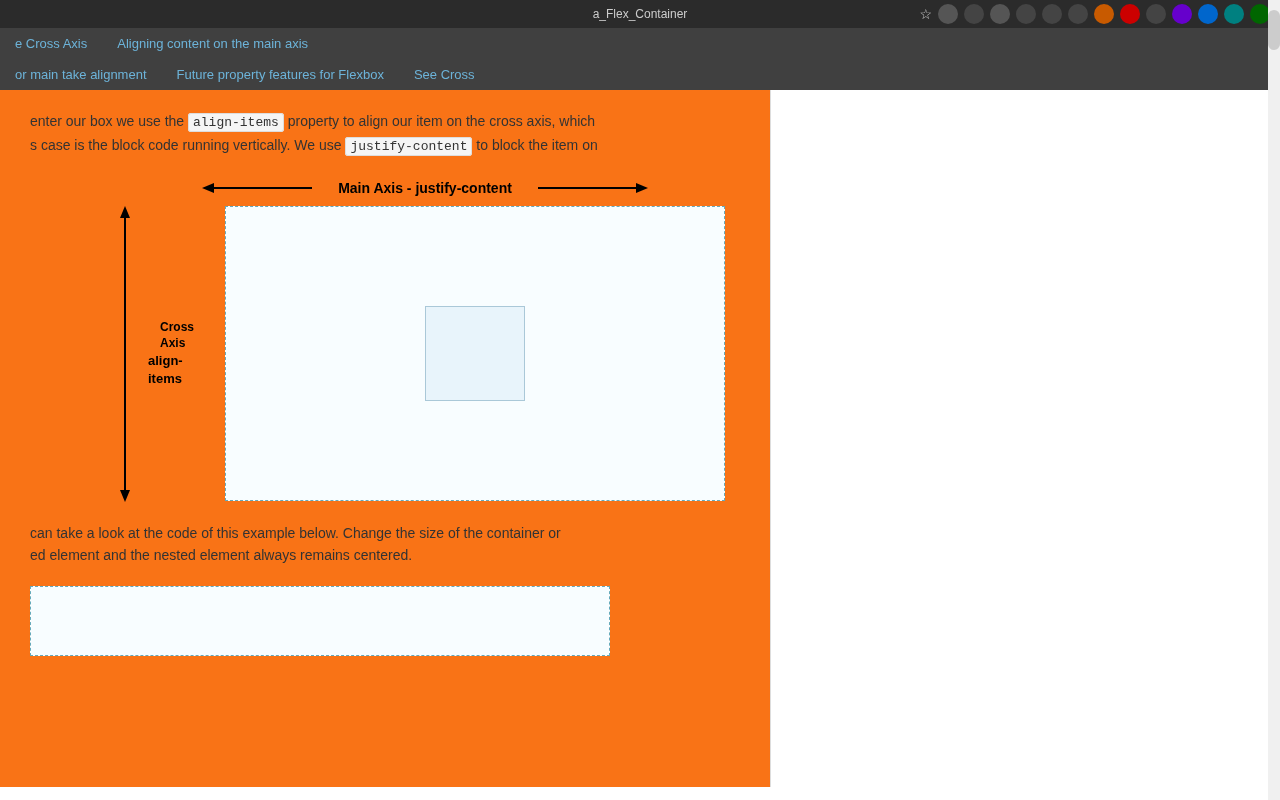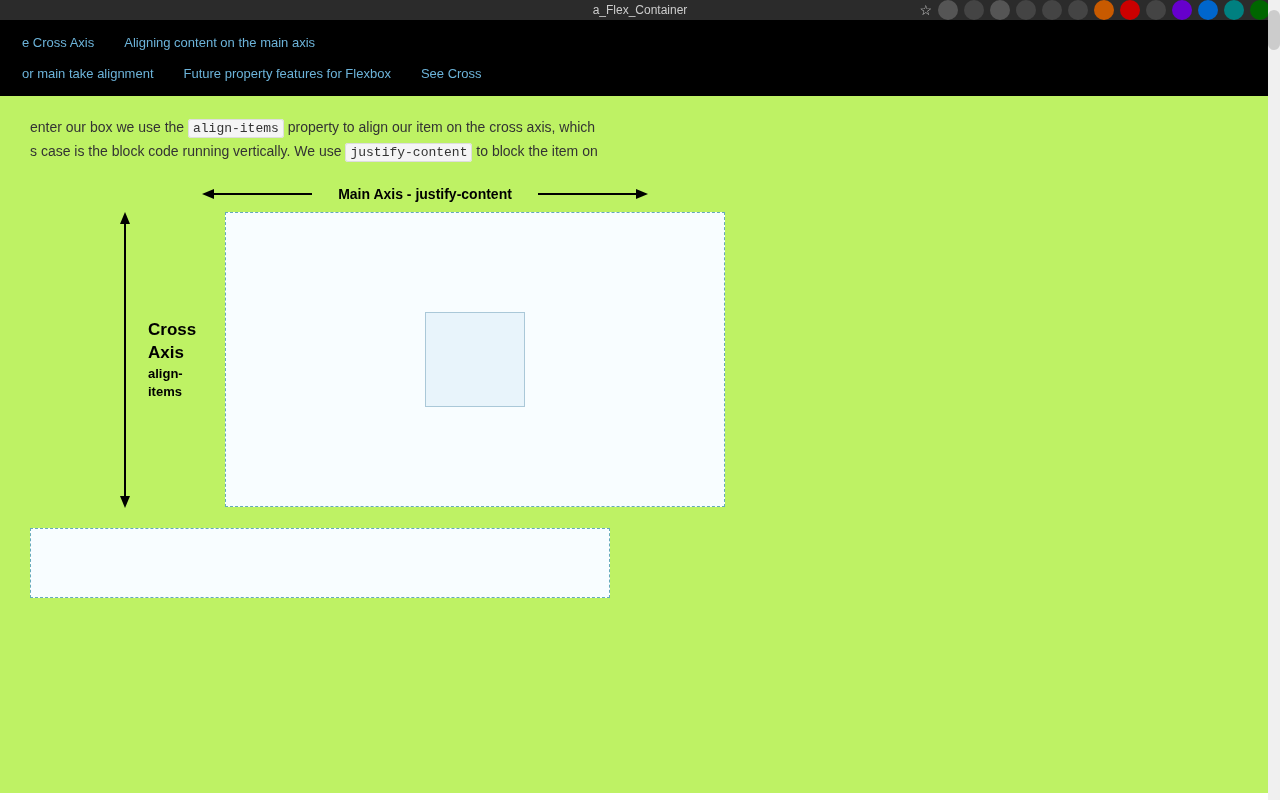--- a/index.html
+++ b/index.html
@@ -12,21 +12,21 @@
       font-family: Arial, sans-serif;
       font-size: 14px;
       background: #fff;
       color: #000;
       overflow-x: hidden;
     }
 
     
     .browser-chrome {
       background: #2b2b2b;
-      height: 20px;
+      height: 28px;
       display: flex;
       align-items: center;
       padding: 0 10px;
       position: relative;
     }
 
     .browser-title {
       color: #ccc;
       font-size: 12px;
       position: absolute;
@@ -54,22 +54,22 @@
     .icon-circle.dark { background: #444; }
     .icon-circle.orange { background: #c85a00; }
     .icon-circle.red { background: #c00; }
     .icon-circle.purple { background: #6600cc; }
     .icon-circle.blue { background: #0066cc; }
     .icon-circle.teal { background: #008080; }
     .icon-circle.green { background: #006600; }
 
     
     .nav-bar {
-      background: #000000;
-      padding: 7px;
+      background: #404040;
+      padding: 0;
       display: flex;
       flex-direction: column;
     }
 
     .nav-row {
       display: flex;
       align-items: center;
       padding: 8px 0 8px 0;
       flex-wrap: nowrap;
       overflow: hidden;
@@ -80,23 +80,22 @@
       font-size: 13px;
       text-decoration: none;
       padding: 0 15px;
       white-space: nowrap;
       cursor: pointer;
     }
 
     
     .content-area {
       display: flex;
-      background: #bef264;
+      background: #f97316;
       min-height: calc(800px - 35px - 68px);
-      flex-direction: column;
     }
 
     .main-content {
       flex: 1;
       padding: 20px 30px 20px 30px;
       max-width: 770px;
       overflow: hidden;
     }
 
     .right-panel {
@@ -271,30 +270,34 @@
             <polygon points="10,0 5,12 15,12" fill="black"></polygon>
           </svg>
 
           <svg width="20" height="148">
             <line x1="10" y1="0" x2="10" y2="138" stroke="black" stroke-width="2"></line>
             <polygon points="10,148 5,136 15,136" fill="black"></polygon>
           </svg>
         </div>
 
         <div style="display:flex; flex-direction:column; justify-content:center; margin-right:12px; align-items:flex-start; width:65px;">
-          <span style="font-size:17px; font-weight:bold; line-height:1.4;">Cross Axis</span>
+          <span style="font-size:12px; font-weight:bold; line-height:1.4;margin-left:12px;">Cross Axis</span>
           <span style="font-size:13px; font-weight:bold; line-height:1.4;">align-items</span>
         </div>
 
         <div class="flex-box">
           <div class="flex-item-box"></div>
         </div>
       </div>
     </div>
 
+    <p class="bottom-text">
+      <span>can take a look at the code of this example below. Change the size of the container or</span><br>
+      <span>ed element and the nested element always remains centered.</span>
+    </p>
 
     <div class="code-example-box">
     </div>
   </div>
 
   <div class="right-panel">
     <div class="scrollbar">
       <div class="scrollbar-thumb"></div>
     </div>
   </div>

